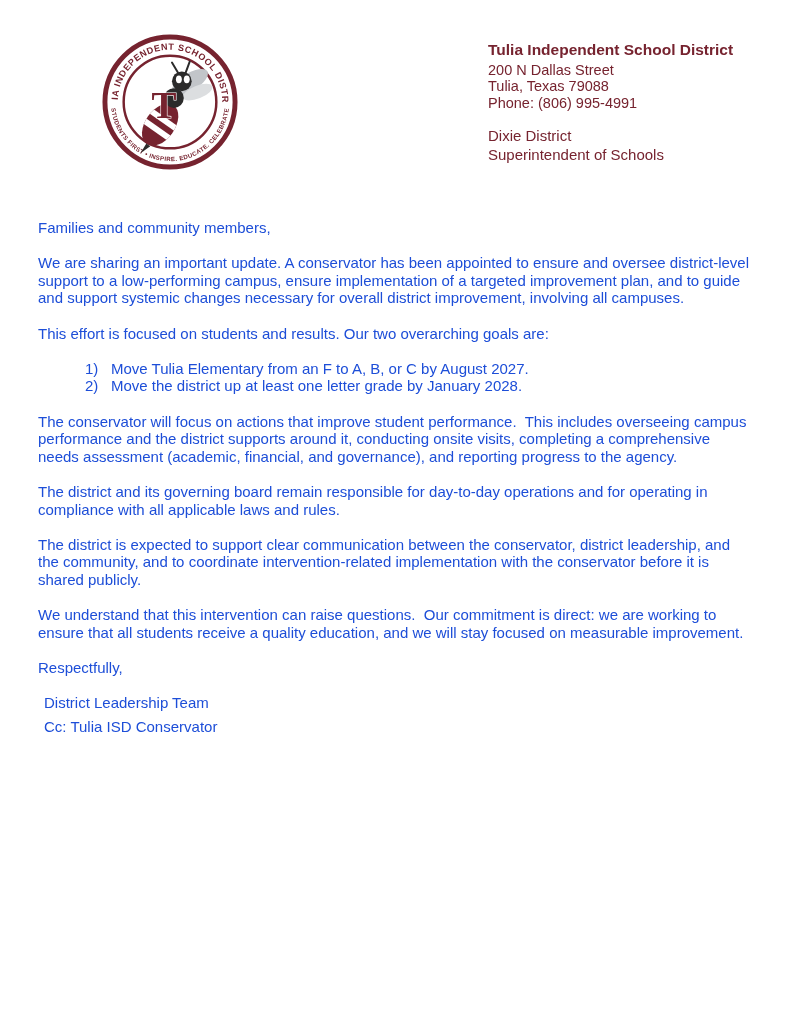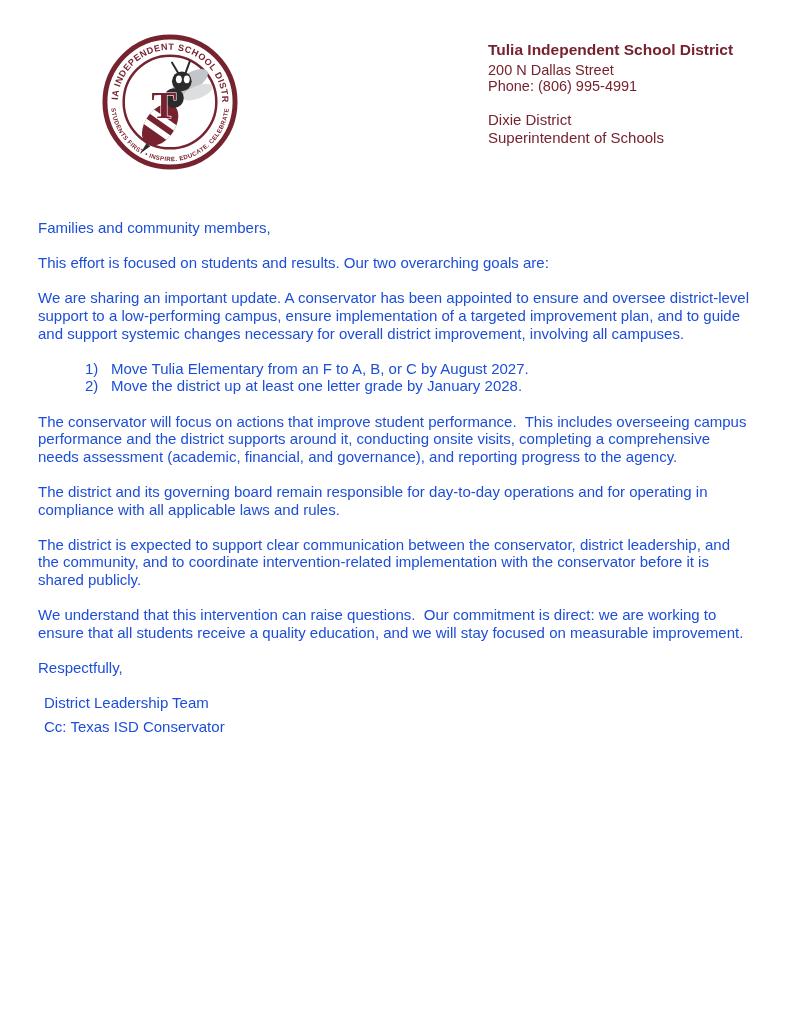--- a/index.html
+++ b/index.html
@@ -111,36 +111,37 @@
           <path d="M 78 40 L 72 30 M 86 40 L 90 29" stroke="#2b2b2b" stroke-width="2" fill="none" stroke-linecap="round"></path>
 
           <text x="64" y="86" font-size="38" font-weight="bold" fill="#76232F" stroke="#ffffff" stroke-width="1.2" text-anchor="middle" font-family="Liberation Serif, serif" paint-order="stroke">T</text>
         </g>
       </svg>
     </div>
 
     <div class="header-text">
       <div class="district-name">Tulia Independent School District</div>
       <div>200 N Dallas Street</div>
+      <div>Tulia, Texas 79088</div>
       <div>Phone: (806) 995-4991</div>
       <div class="contact-block">
         <div>Dixie District</div>
         <div>Superintendent of Schools</div>
       </div>
     </div>
 
   </header>
 
   <main class="letter-body">
 
     <p>Families and community members,</p>
 
+    <p>We are sharing an important update. A conservator has been appointed to ensure and oversee district-level support to a low-performing campus, ensure implementation of a targeted improvement plan, and to guide and support systemic changes necessary for overall district improvement, involving all campuses.</p>
+
     <p>This effort is focused on students and results. Our two overarching goals are:</p>
-
-    <p>We are sharing an important update. A conservator has been appointed to ensure and oversee district-level support to a low-performing campus, ensure implementation of a targeted improvement plan, and to guide and support systemic changes necessary for overall district improvement, involving all campuses.</p>
 
     <ol class="goals">
       <li class="goal-item">
         <span class="goal-marker">1)</span>
         <span>Move Tulia Elementary from an F to A, B, or C by August 2027.</span>
       </li>
       <li class="goal-item">
         <span class="goal-marker">2)</span>
         <span>Move the district up at least one letter grade by January 2028.</span>
       </li>
@@ -151,18 +152,18 @@
     <p>The district and its governing board remain responsible for day-to-day operations and for operating in compliance with all applicable laws and rules.</p>
 
     <p>The district is expected to support clear communication between the conservator, district leadership, and the community, and to coordinate intervention-related implementation with the conservator before it is shared publicly.</p>
 
     <p>We understand that this intervention can raise questions.  Our commitment is direct: we are working to ensure that all students receive a quality education, and we will stay focused on measurable improvement.</p>
 
     <p>Respectfully,</p>
 
     <div class="signature-block">
       <p>District Leadership Team</p>
-      <p>Cc: Texas ISD Conservator</p>
+      <p>Cc: Tulia ISD Conservator</p>
     </div>
 
   </main>
 
 </div>
 
 </body></html>

